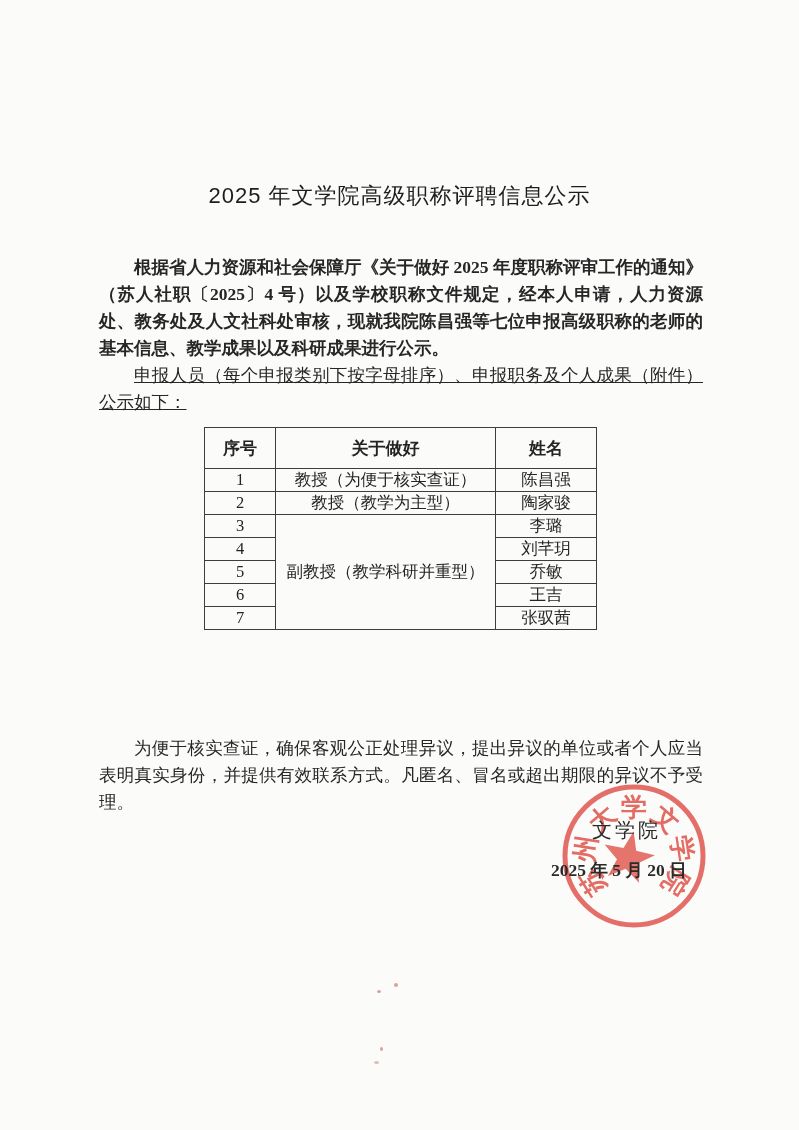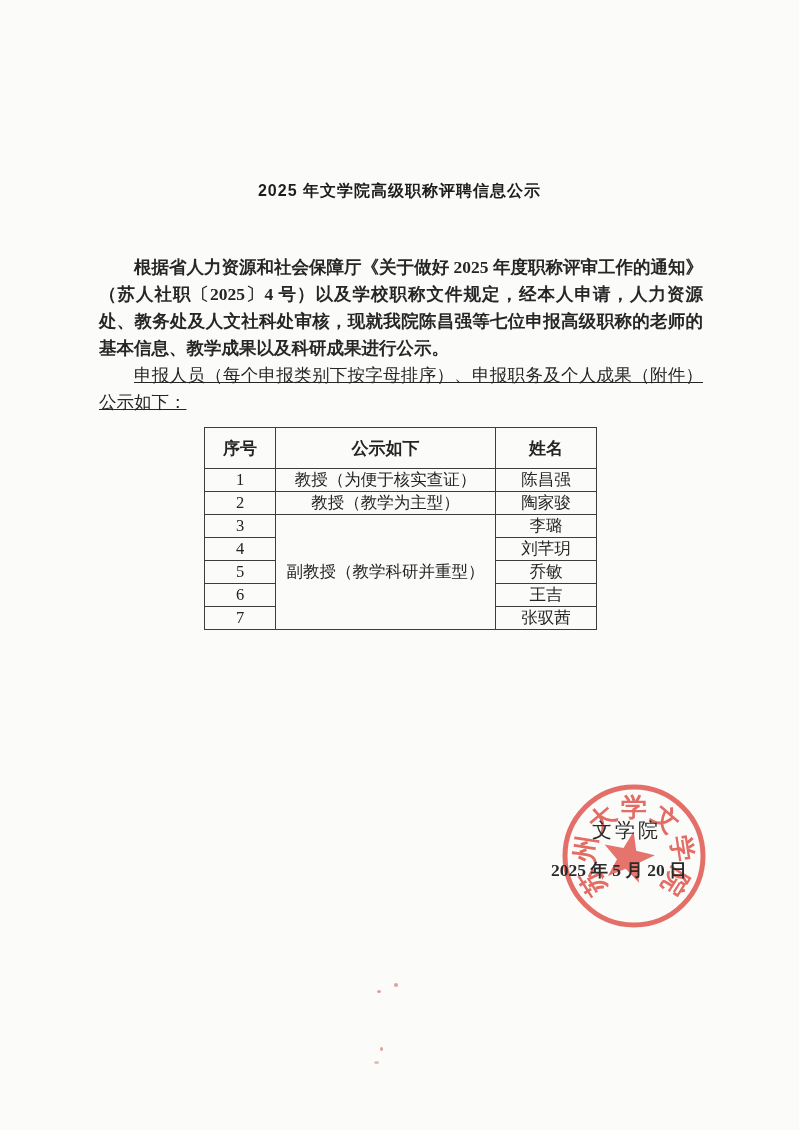--- a/index.html
+++ b/index.html
@@ -10,21 +10,21 @@
     color:#242424;
     position:relative;
     overflow:hidden;
   }
   .page { position:relative; width:799px; height:1130px; }
 
   .doc-title {
     position:absolute; top:181px; left:0; width:100%;
     text-align:center;
     font-family:"Liberation Sans","DejaVu Sans",sans-serif;
-    font-weight:700; font-size:16px; color:#1d1d1d;
+    font-weight:400; font-size:22px; color:#1d1d1d;
     letter-spacing:1px;
   }
 
   .para {
     position:absolute; left:99px; width:604px;
     font-size:17.5px; line-height:27px;
     text-align:justify; text-indent:2em; color:#262626;
   }
   .para-1 { top:254px;font-weight:bold; }
   .para-2 { top:362px;text-decoration:underline; }
@@ -82,21 +82,21 @@
 
   <table class="applicants">
     <colgroup>
         <col style="width:71px">
         <col style="width:220px">
         <col style="width:101px">
       </colgroup>
     <thead>
       <tr>
         <th>序号</th>
-        <th>公示如下</th>
+        <th>关于做好</th>
         <th>姓名</th>
       </tr>
     </thead>
     <tbody>
         <tr>
           <td>1</td>
           <td rowspan="1">教授（为便于核实查证）</td>
           <td>陈昌强</td>
         </tr>
         <tr>
@@ -121,20 +121,21 @@
           <td>6</td>
           <td>王吉</td>
         </tr>
         <tr>
           <td>7</td>
           <td>张驭茜</td>
         </tr>
       </tbody>
   </table>
 
+  <p class="para para-4">为便于核实查证，确保客观公正处理异议，提出异议的单位或者个人应当表明真实身份，并提供有效联系方式。凡匿名、冒名或超出期限的异议不予受理。</p>
 
   <svg class="seal-svg" viewBox="0 0 200 200" xmlns="http://www.w3.org/2000/svg">
     <circle class="seal-ring" cx="100" cy="100" r="69"></circle>
     <polygon class="seal-star" transform="rotate(12 94 102)" points="94,75 100.5,93.1 119.7,93.7 104.5,105.4 109.9,123.8 94,113 78.1,123.8 83.5,105.4 68.3,93.7 87.5,93.1"></polygon>
     <g id="seal-arc">
         <text x="58.4" y="126.0" transform="rotate(-122.0 58.4 126.0)" class="seal-char">苏</text>
         <text x="51.6" y="92.6" transform="rotate(-81.3 51.6 92.6)" class="seal-char">州</text>
         <text x="68.1" y="62.8" transform="rotate(-40.7 68.1 62.8)" class="seal-char">大</text>
         <text x="100.0" y="51.0" transform="rotate(0.0 100.0 51.0)" class="seal-char">学</text>
         <text x="131.9" y="62.8" transform="rotate(40.7 131.9 62.8)" class="seal-char">文</text>

